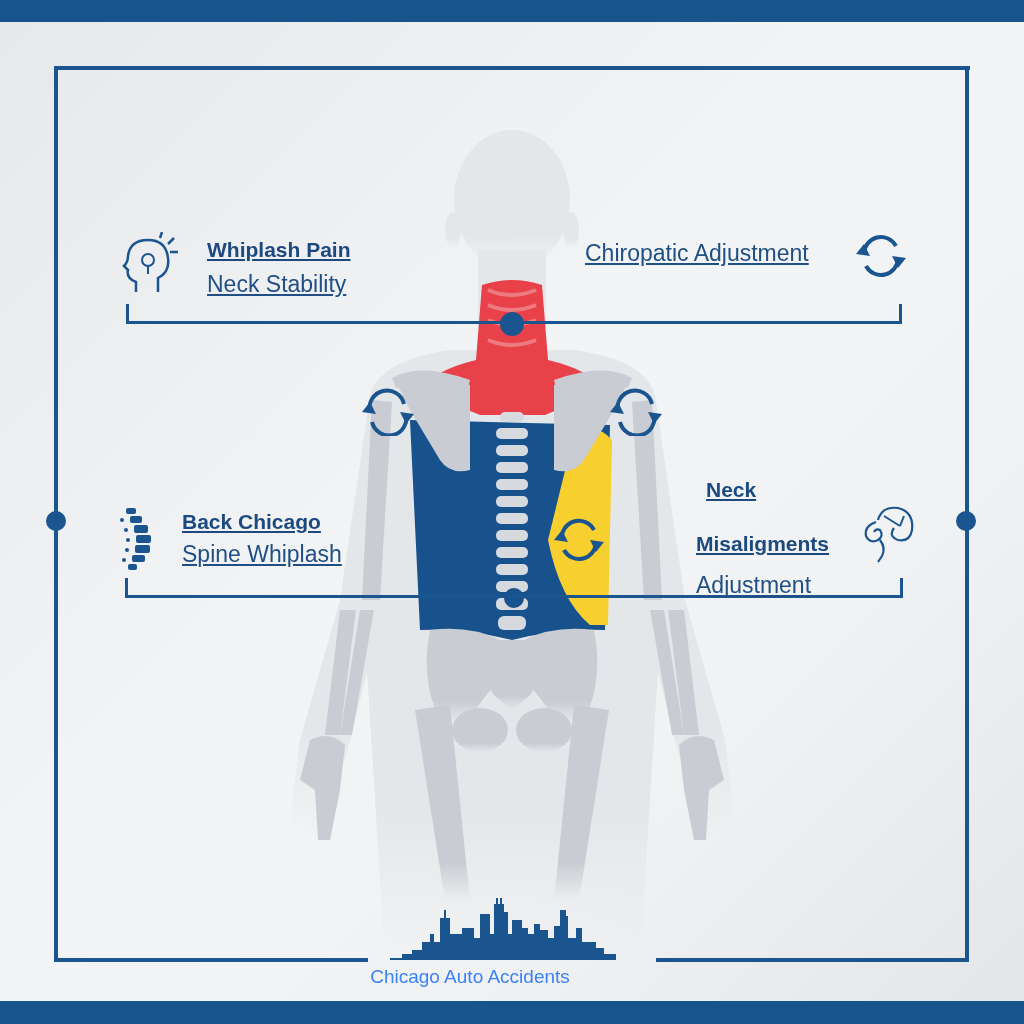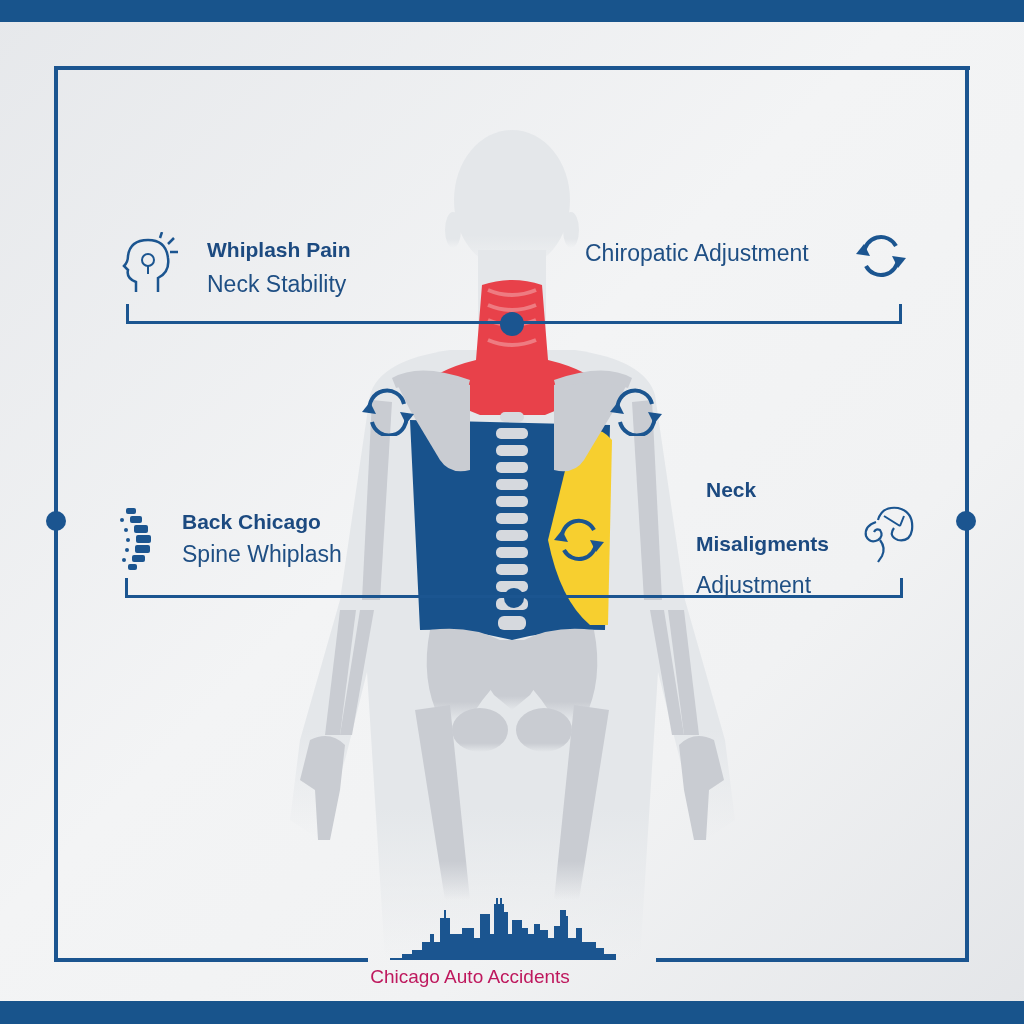--- a/index.html
+++ b/index.html
@@ -12,29 +12,29 @@
   }
   .bar-top { position:absolute; left:0; top:0; width:1024px; height:22px; background:#18548c; }
   .bar-bottom { position:absolute; left:0; top:1001px; width:1024px; height:23px; background:#18548c; }
 
   .frame-line { position:absolute; background:#1b5590; }
 
   .dot { position:absolute; width:20px; height:20px; border-radius:50%; background:#1b5590; }
 
   .figure { position:absolute; left:0; top:0; width:1024px; height:1024px; }
 
-  .label { position:absolute; white-space:nowrap; }
+  .label { position:absolute; white-space:nowrap;text-decoration:underline; }
   .title { font-weight:bold; font-size:21px; color:#1c4a80; }
   .sub { font-size:23px; color:#1f4f84; }
 
   .bracket { position:absolute; border:3px solid #1b5590; border-top:none; height:20px; }
 
   .icon { position:absolute; }
 
-  .footer-label { position:absolute; left:0; width:940px; top:966px; text-align:center; font-size:19px; color:#be185d; }
+  .footer-label { position:absolute; left:0; width:940px; top:966px; text-align:center; font-size:19px; color:#3b82f6; }
 </style>
 </head>
 <body>
 
 <div class="bar-top"></div>
 <div class="bar-bottom"></div>
 
 <div>
   <div class="frame-line" style="left:54px; top:66px; width:916px; height:4px;"></div>
   <div class="frame-line" style="left:54px; top:66px; width:4px; height:896px;"></div>

